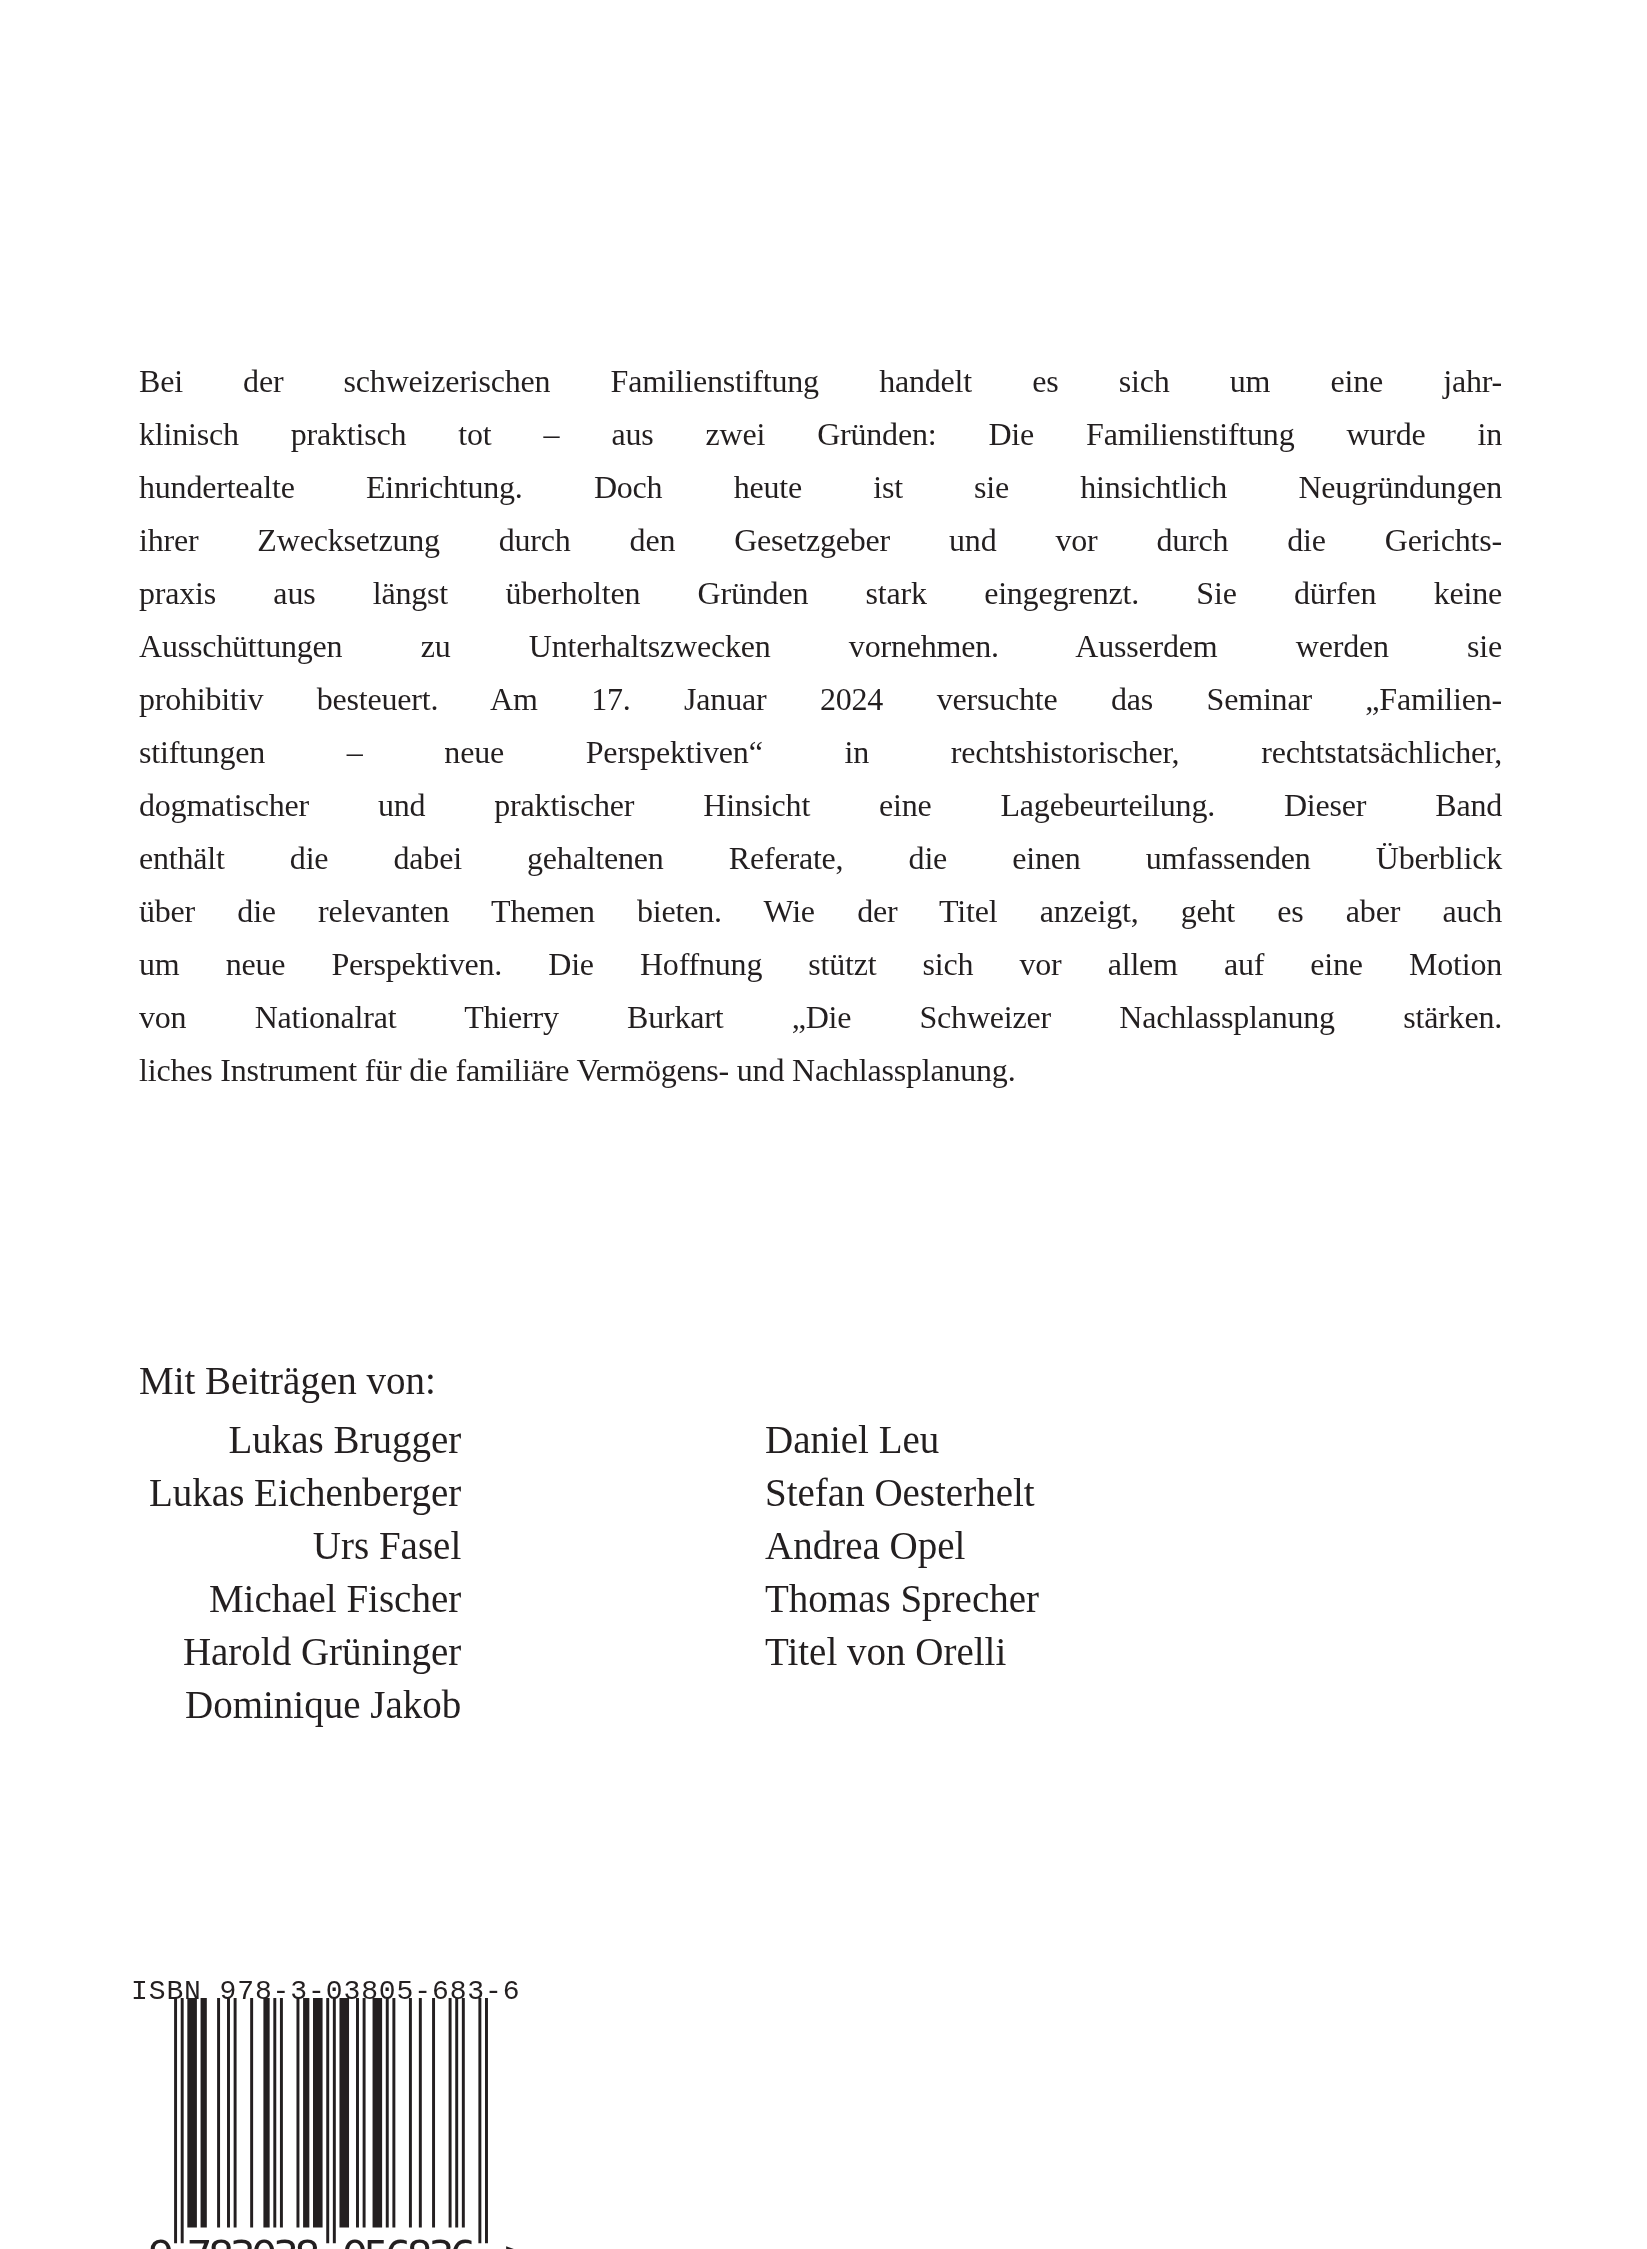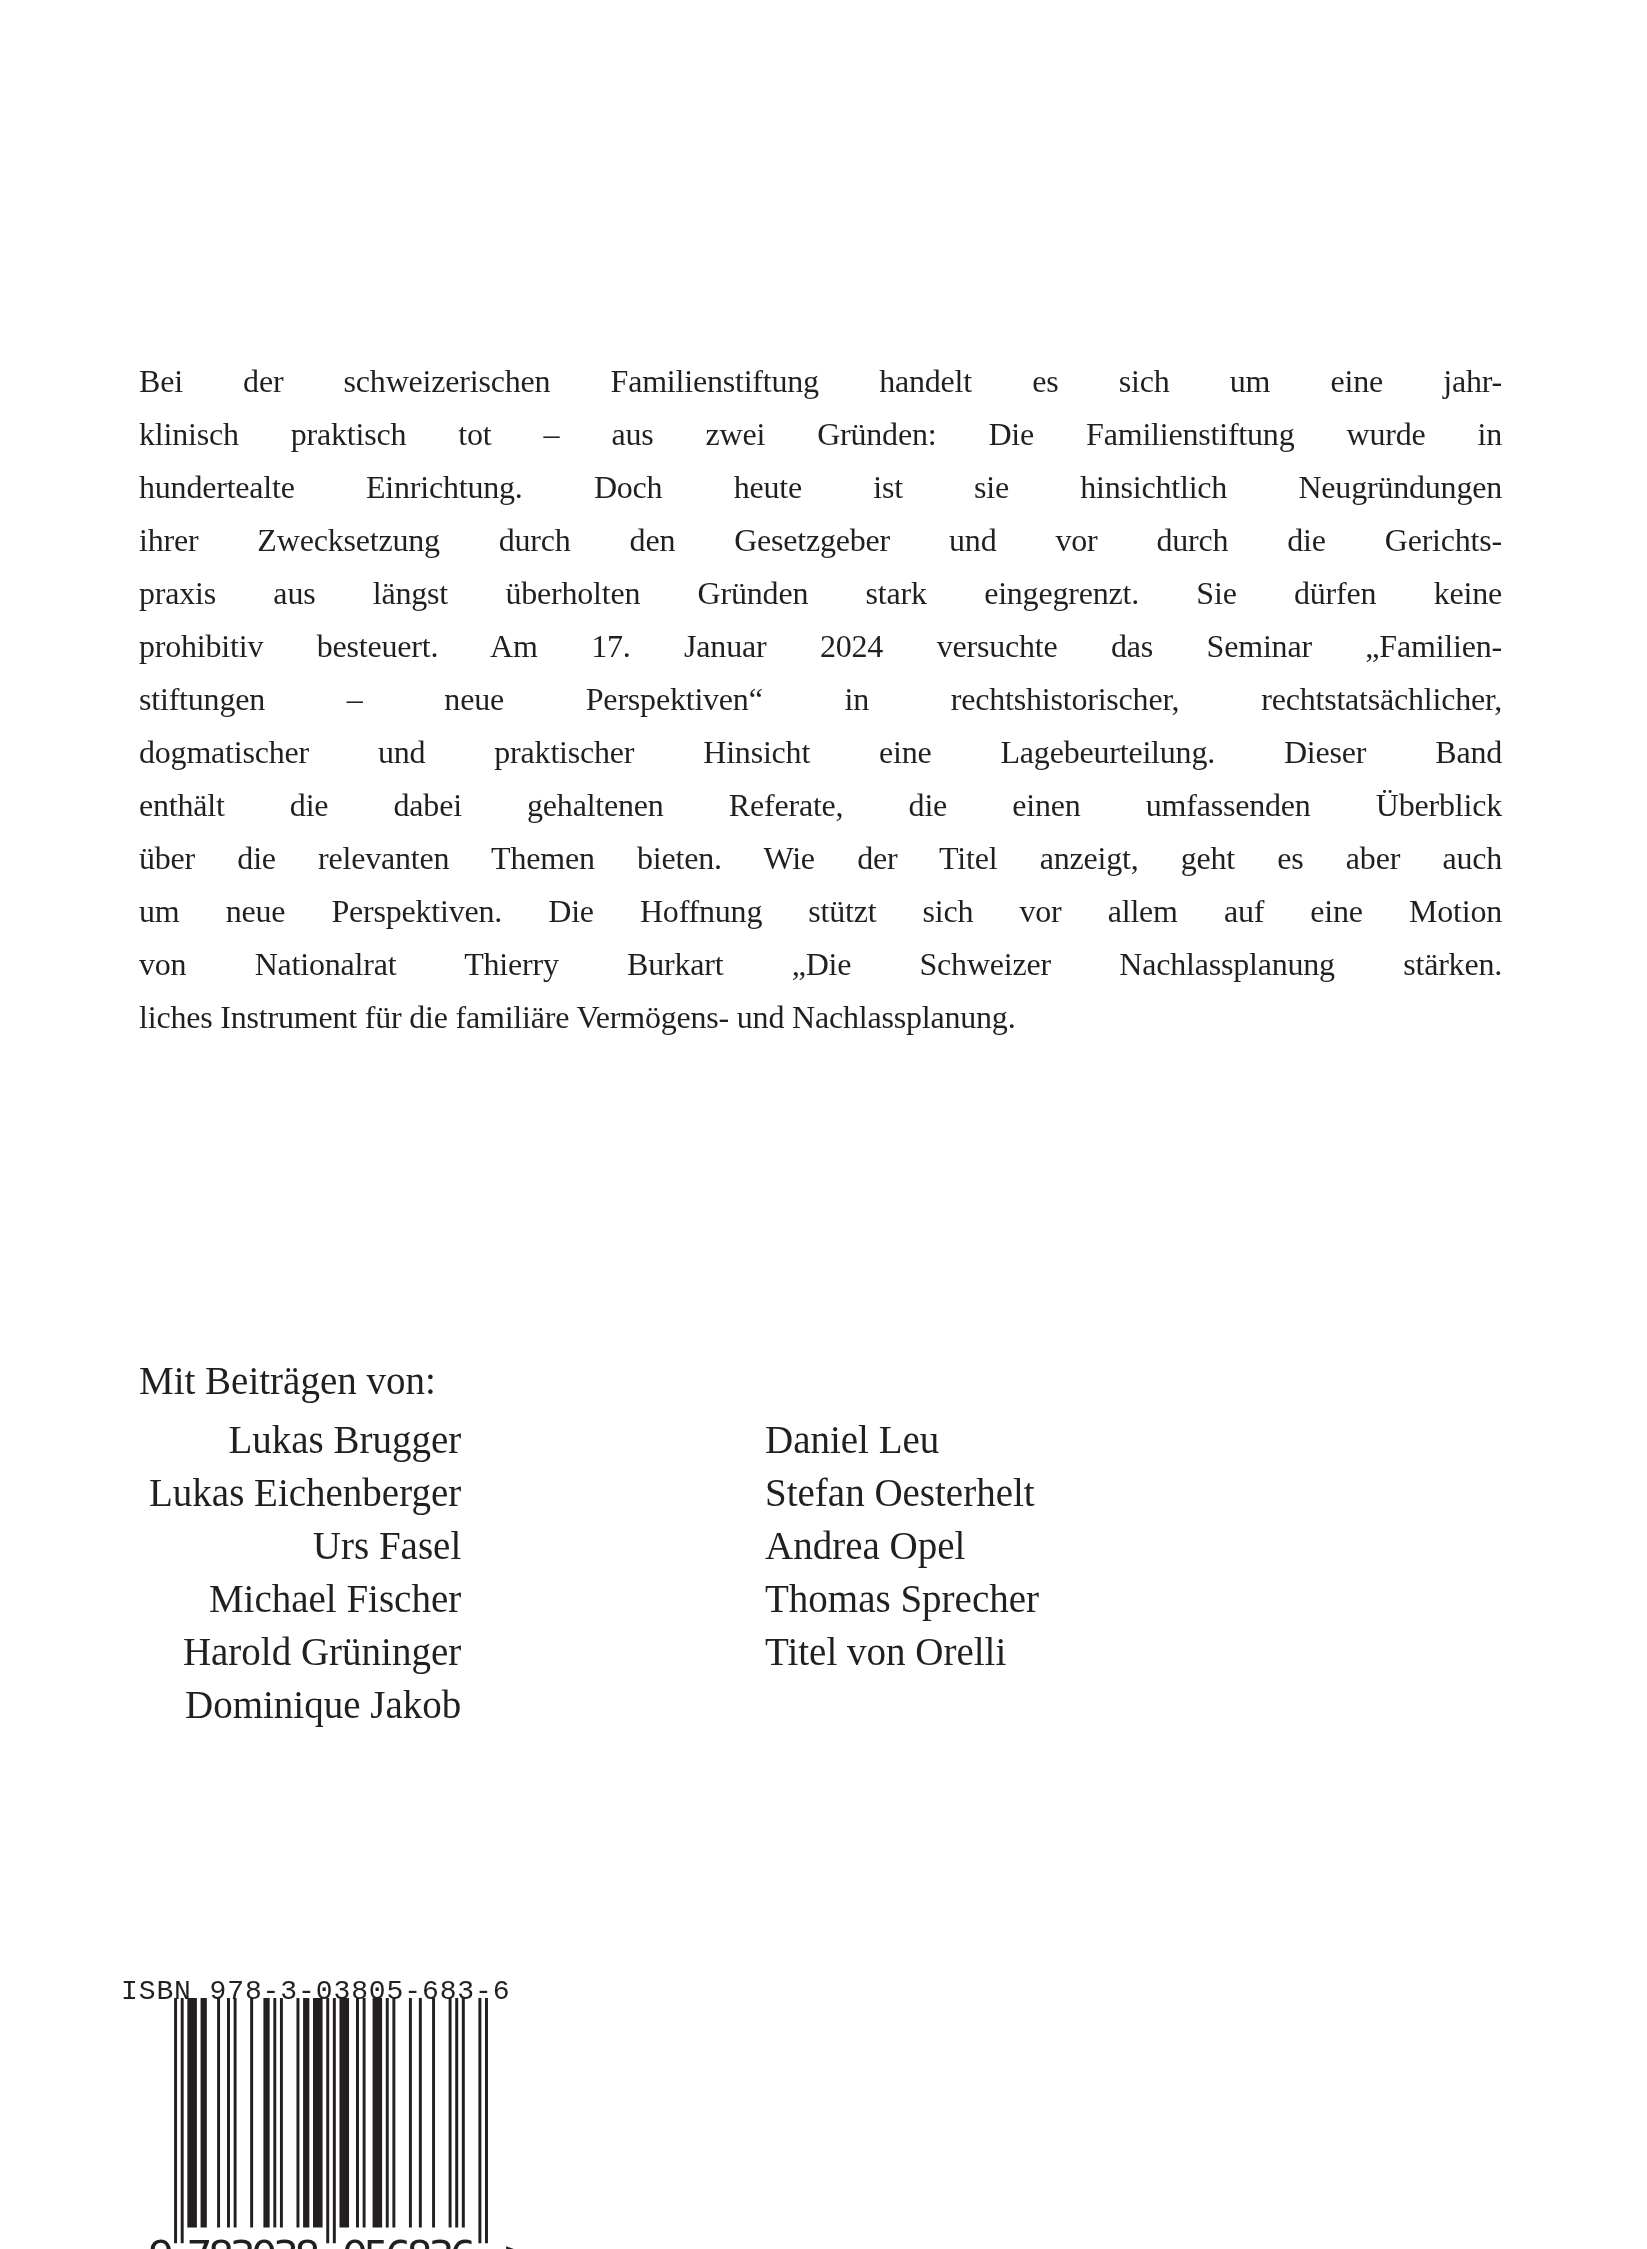--- a/index.html
+++ b/index.html
@@ -19,35 +19,36 @@
   }
   .contrib-col {
     position: absolute; top: 1413px;
     font-family: "Liberation Serif", "DejaVu Serif", serif;
     font-size: 39px; line-height: 53px;
   }
   .contrib-col.left { left: 149px; text-align: right; }
   .contrib-col.right { left: 765px; }
   .contrib-col div { white-space: nowrap; }
   .isbn-text {
-    position: absolute; left: 121px; top: 1976px;
+    position: absolute; left: 131px; top: 1976px;
     font-family: "Liberation Mono", "DejaVu Sans Mono", monospace;
     font-size: 28px; letter-spacing: 0.9px; color: #231f20;
   }
   .barcode { position: absolute; left: 139px; top: 1998px; width: 405px; height: 279px; }
 </style>
 </head>
 <body>
 
 <div class="blurb" id="blurb">
     <span class="ln">Bei der schweizerischen Familienstiftung handelt es sich um eine jahr-</span>
     <span class="ln">klinisch praktisch tot – aus zwei Gründen: Die Familienstiftung wurde in</span>
     <span class="ln">hundertealte Einrichtung. Doch heute ist sie hinsichtlich Neugründungen</span>
     <span class="ln">ihrer Zwecksetzung durch den Gesetzgeber und vor durch die Gerichts-</span>
     <span class="ln">praxis aus längst überholten Gründen stark eingegrenzt. Sie dürfen keine</span>
+    <span class="ln">Ausschüttungen zu Unterhaltszwecken vornehmen. Ausserdem werden sie</span>
     <span class="ln">prohibitiv besteuert. Am 17. Januar 2024 versuchte das Seminar „Familien-</span>
     <span class="ln">stiftungen – neue Perspektiven“ in rechtshistorischer, rechtstatsächlicher,</span>
     <span class="ln">dogmatischer und praktischer Hinsicht eine Lagebeurteilung. Dieser Band</span>
     <span class="ln">enthält die dabei gehaltenen Referate, die einen umfassenden Überblick</span>
     <span class="ln">über die relevanten Themen bieten. Wie der Titel anzeigt, geht es aber auch</span>
     <span class="ln">um neue Perspektiven. Die Hoffnung stützt sich vor allem auf eine Motion</span>
     <span class="ln">von Nationalrat Thierry Burkart „Die Schweizer Nachlassplanung stärken.</span>
     <span class="ln last">liches Instrument für die familiäre Vermögens- und Nachlassplanung.</span>
   </div>
 

